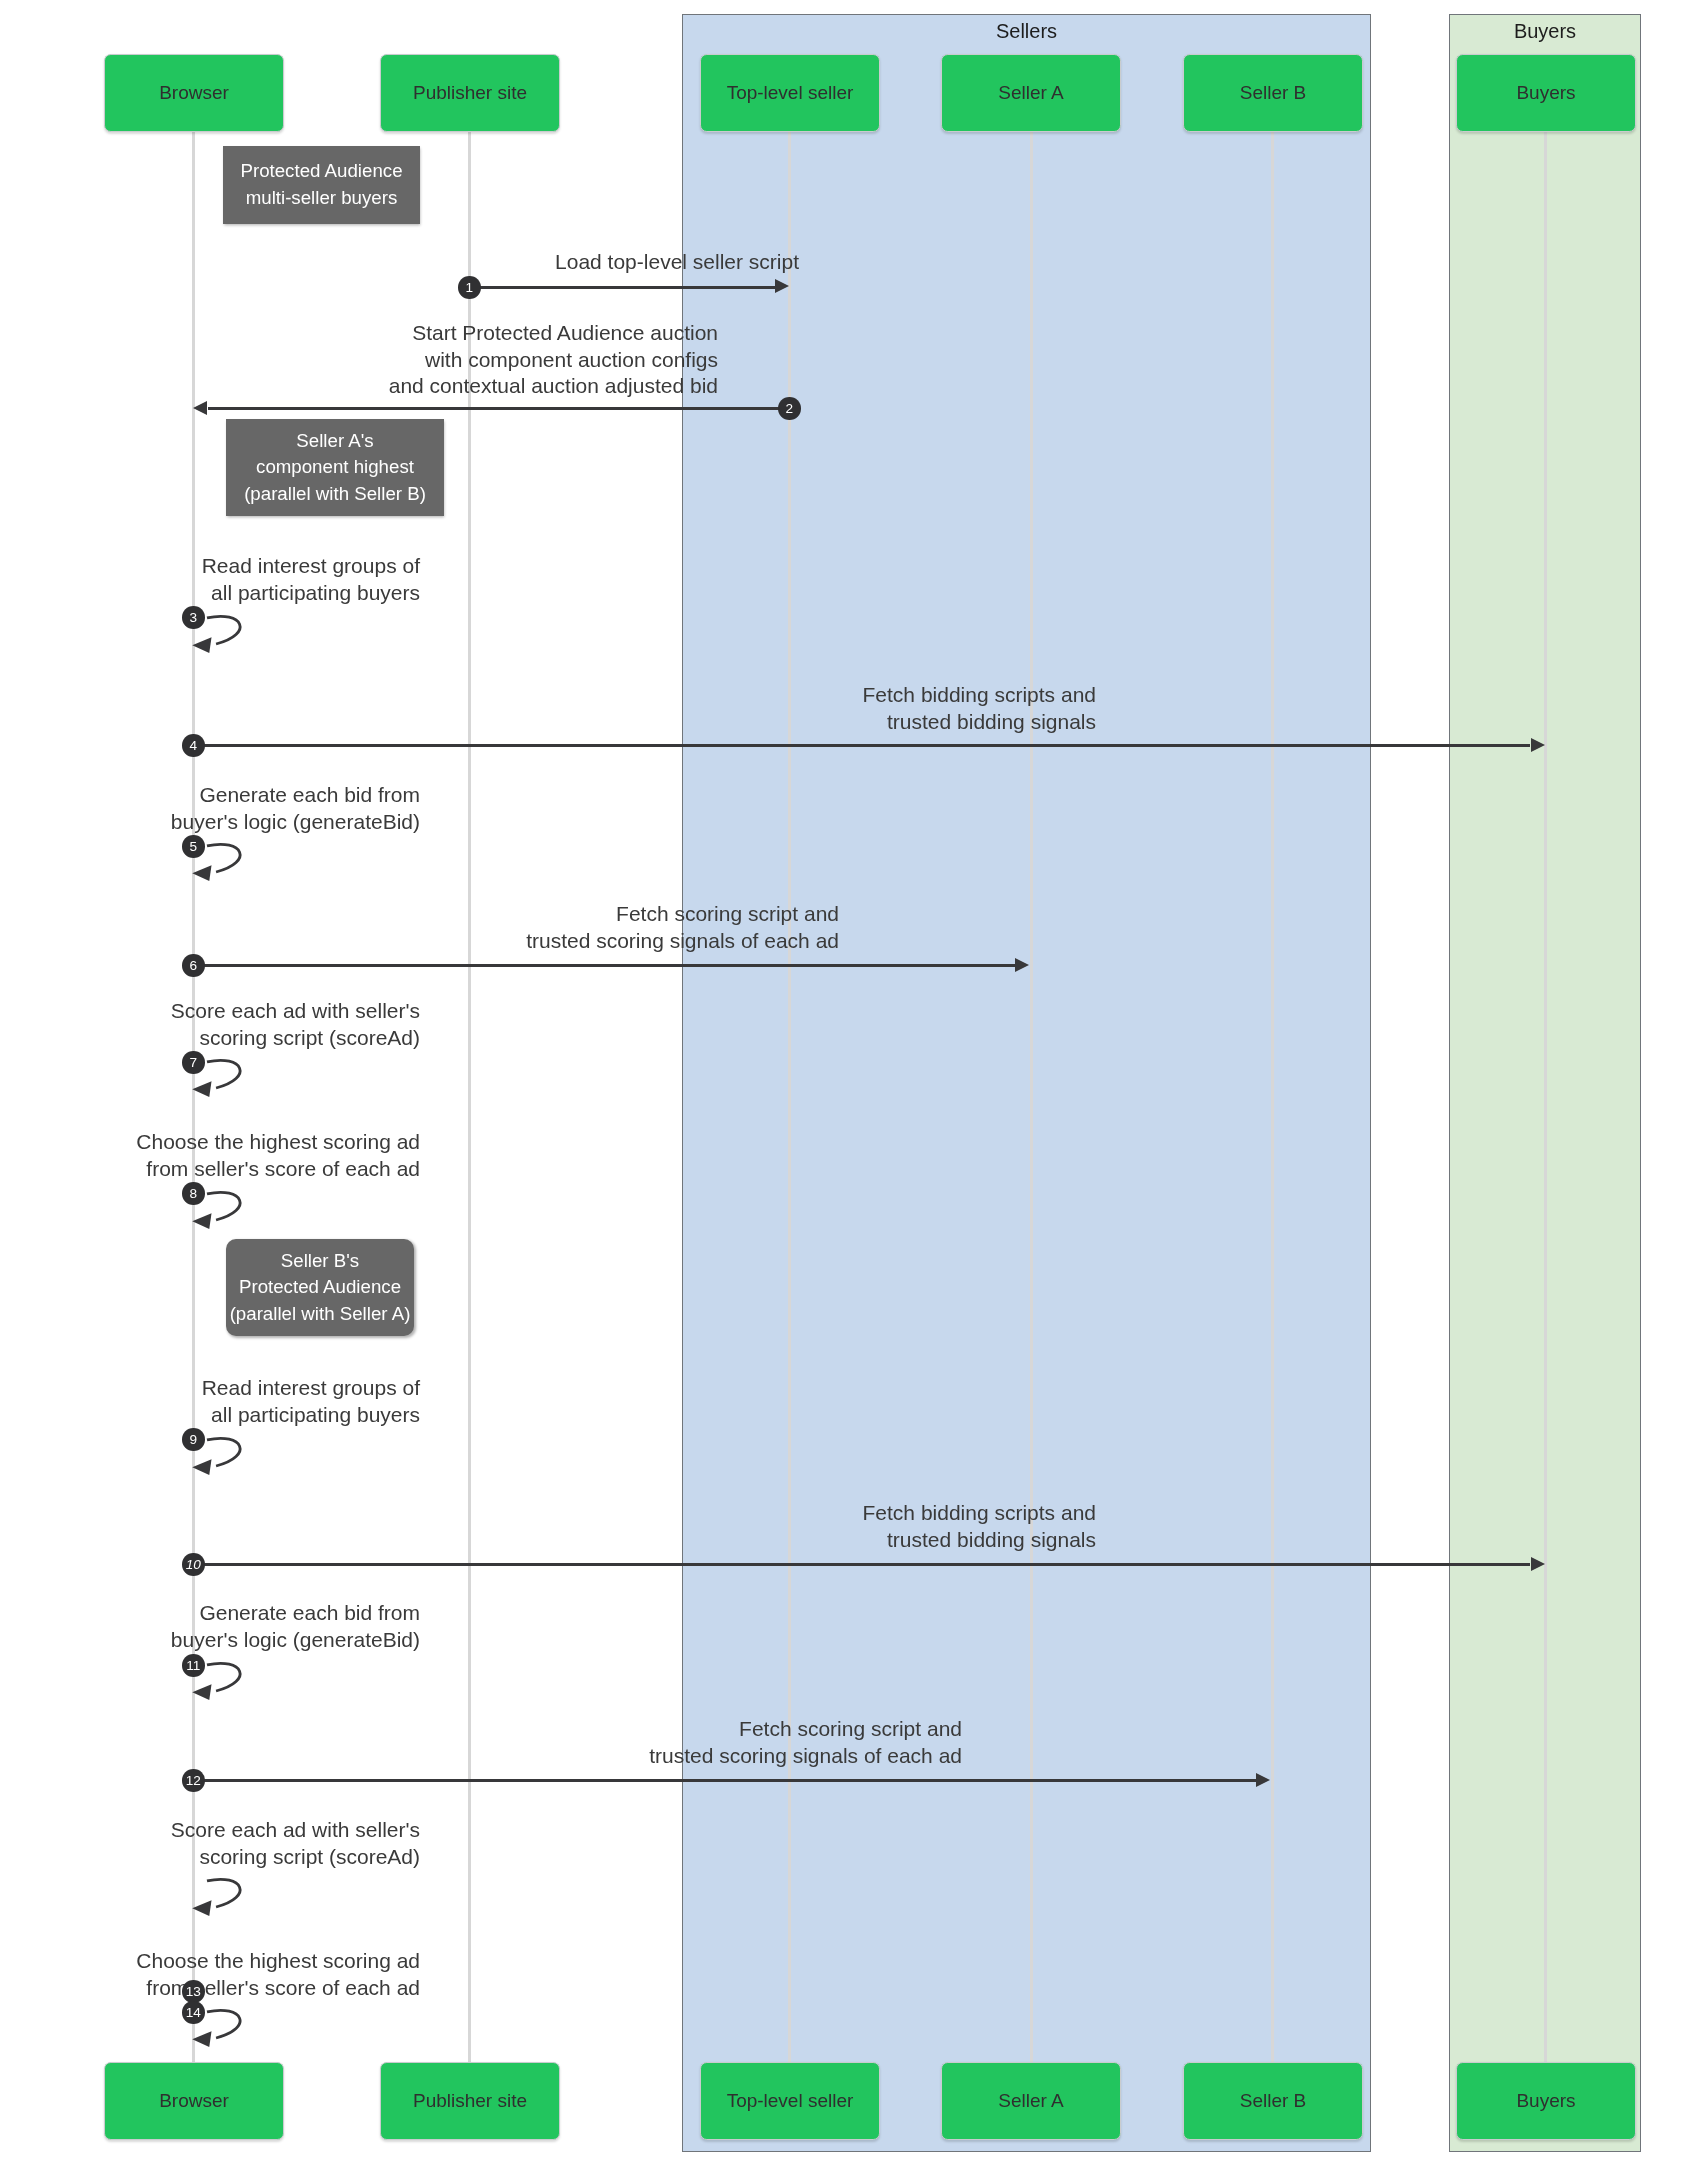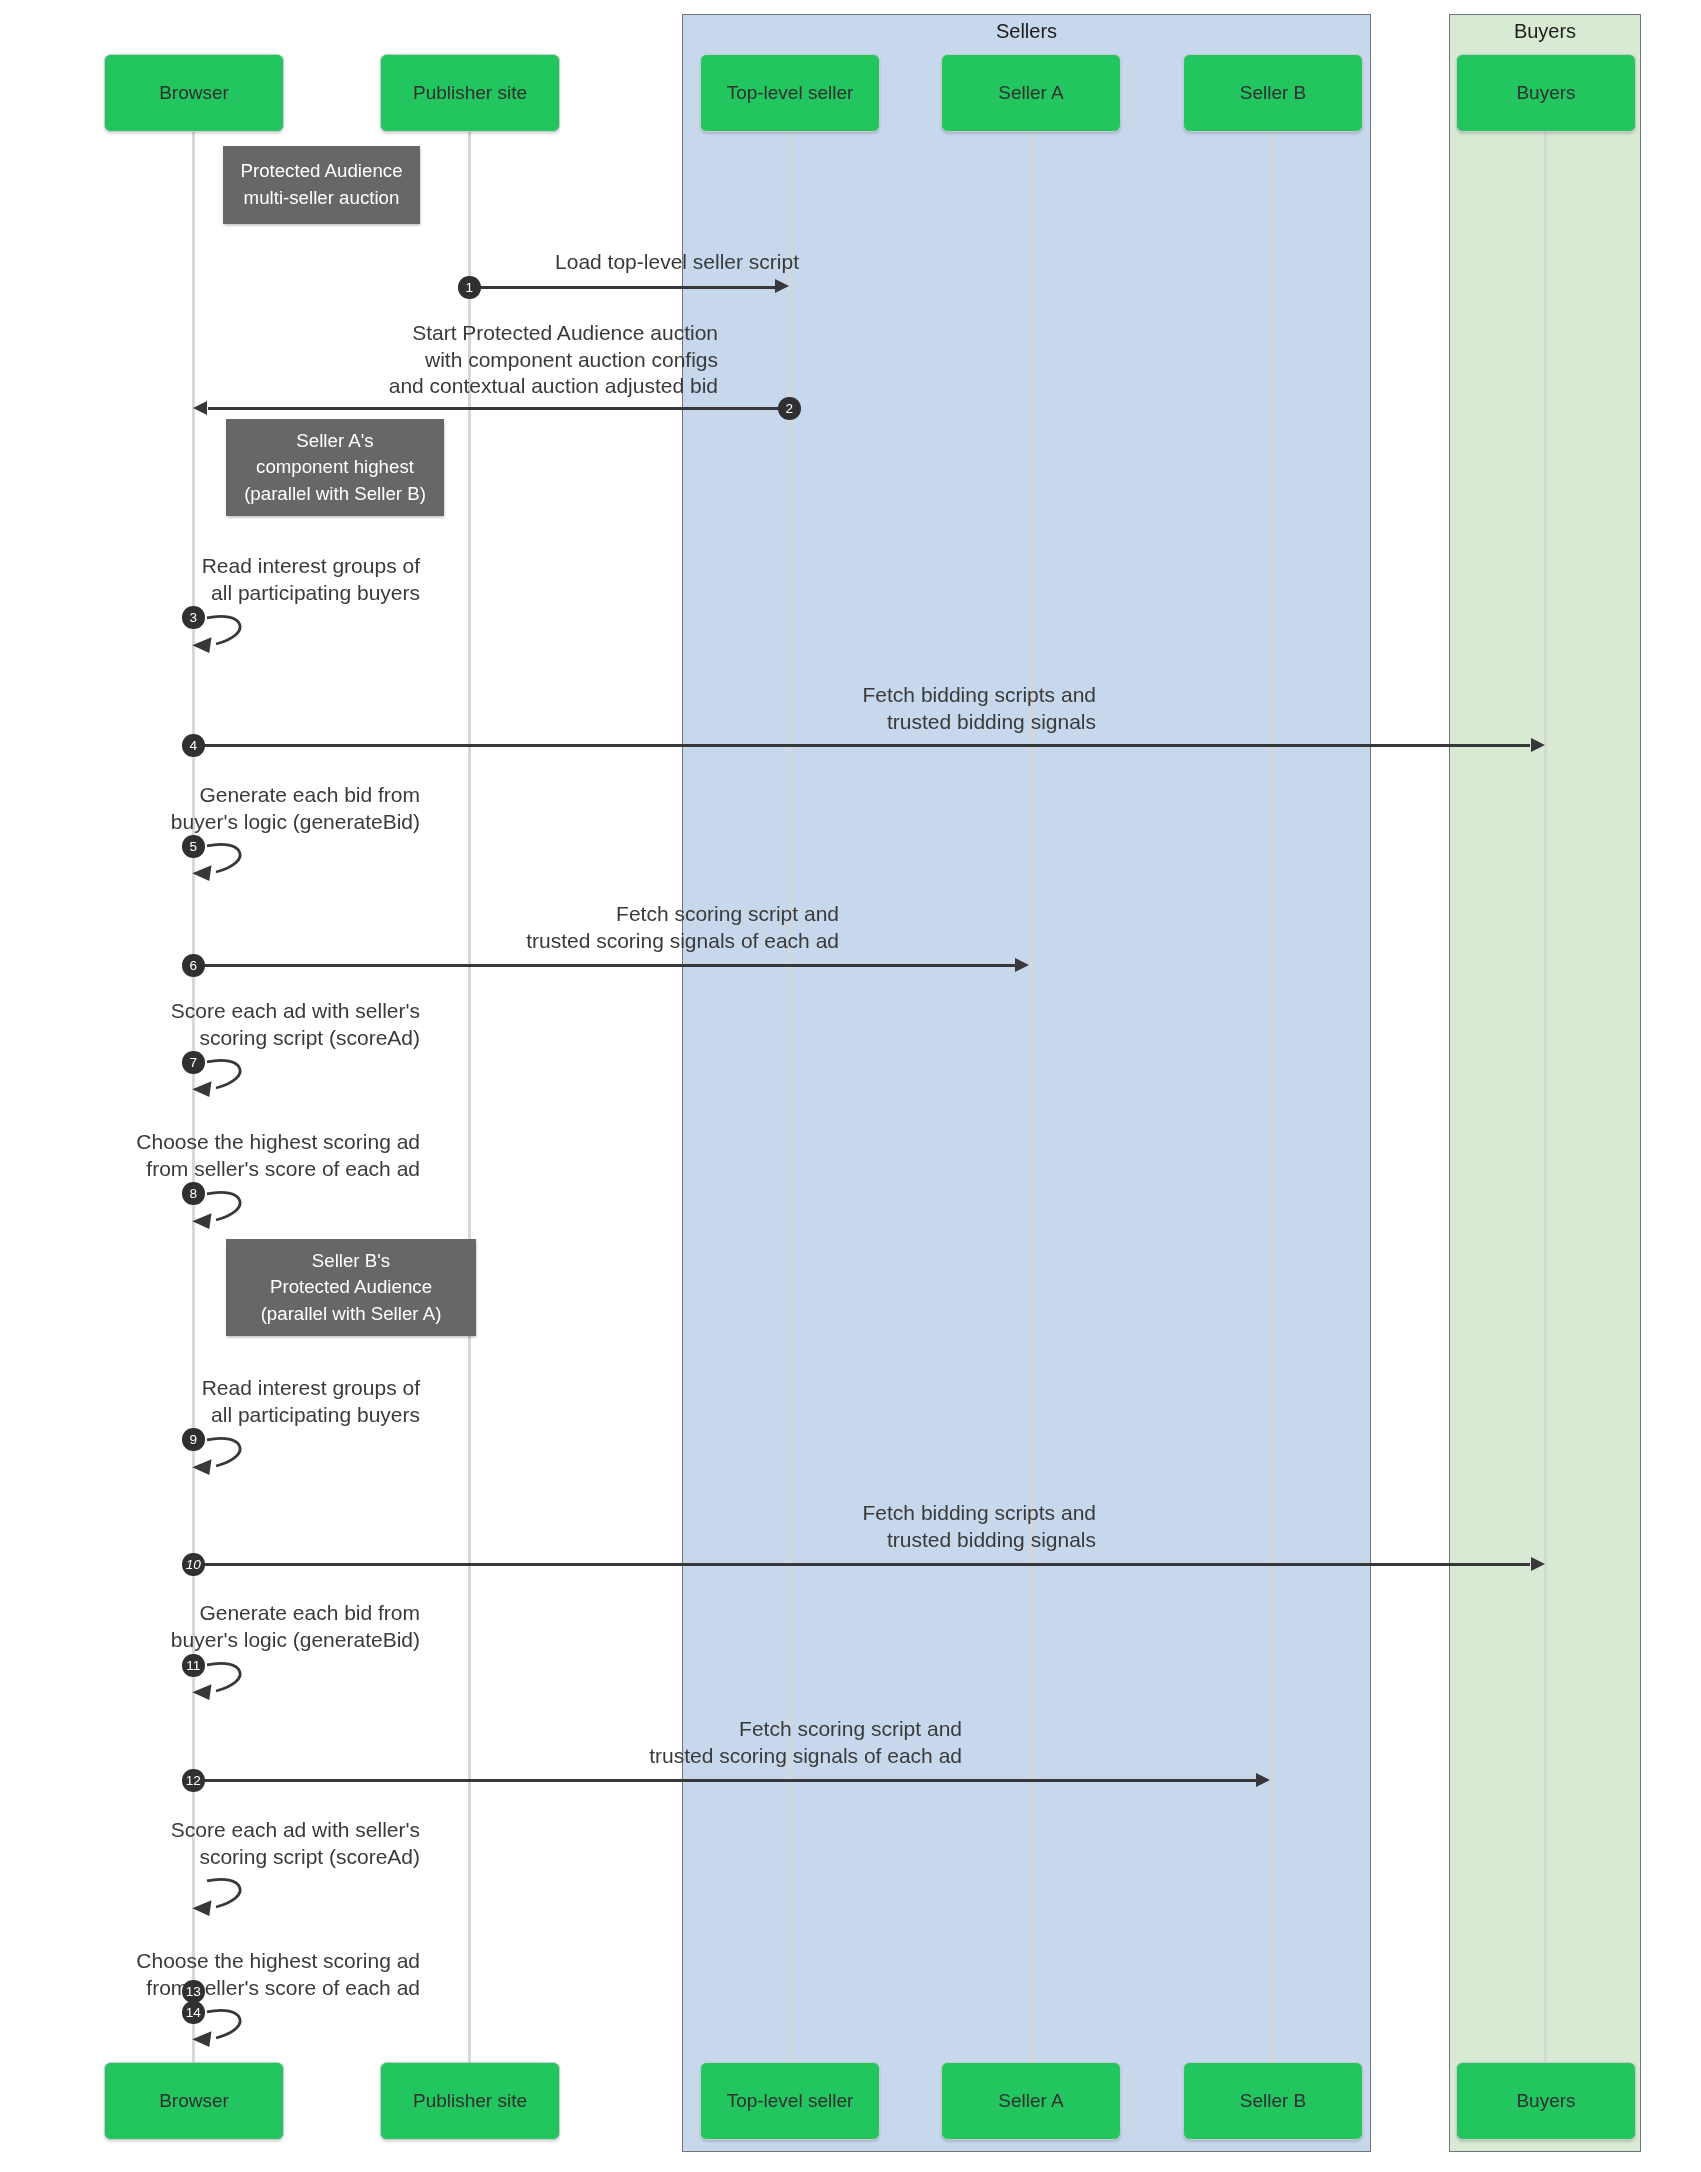--- a/index.html
+++ b/index.html
@@ -66,21 +66,21 @@
 
   <div class="pbox row-top" style="left:104px">Browser</div>
   <div class="pbox row-top" style="left:380px">Publisher site</div>
   <div class="pbox row-top" style="left:700px">Top-level seller</div>
   <div class="pbox row-top" style="left:941px">Seller A</div>
   <div class="pbox row-top" style="left:1183px">Seller B</div>
   <div class="pbox row-top" style="left:1456px">Buyers</div>
 
   <div class="note" style="left:223px; top:146px; width:197px; height:78px;">
     <span>Protected Audience</span>
-    <span>multi-seller auction</span>
+    <span>multi-seller buyers</span>
   </div>
 
   <div class="mlabel" style="left:460px; top:249px; width:339px;">
     <span>Load top-level seller script</span>
   </div>
   <div class="aline" style="left:470px; top:286px; width:305px;"></div>
   <div class="head-r" style="left:775px; top:279px;"></div>
   <div class="numc" style="left:458px; top:276px;">1</div>
 
   <div class="mlabel" style="left:265px; top:320px; width:453px;">
@@ -147,21 +147,21 @@
   <div class="mlabel" style="left:-33px; top:1129px; width:453px;">
     <span>Choose the highest scoring ad</span>
     <span>from seller's score of each ad</span>
   </div>
   <div class="numc" style="left:182px; top:1182px;">8</div>
   <svg class="loop-arc" style="left:190px; top:1186px;" width="68" height="51" viewBox="0 0 120 90">
     <path d="M 30 14 C 94 0, 114 42, 46 60"></path>
     <polygon points="4,62 38,48 34,76"></polygon>
   </svg>
 
-  <div class="note" style="left:226px; top:1239px; width:250px; height:97px;">
+  <div class="note" style="left:226px; top:1239px; width:188px; height:97px;border-radius:10px;">
     <span>Seller B's</span>
     <span>Protected Audience</span>
     <span>(parallel with Seller A)</span>
   </div>
 
   <div class="mlabel" style="left:-33px; top:1375px; width:453px;">
     <span>Read interest groups of</span>
     <span>all participating buyers</span>
   </div>
   <div class="numc" style="left:182px; top:1428px;">9</div>

